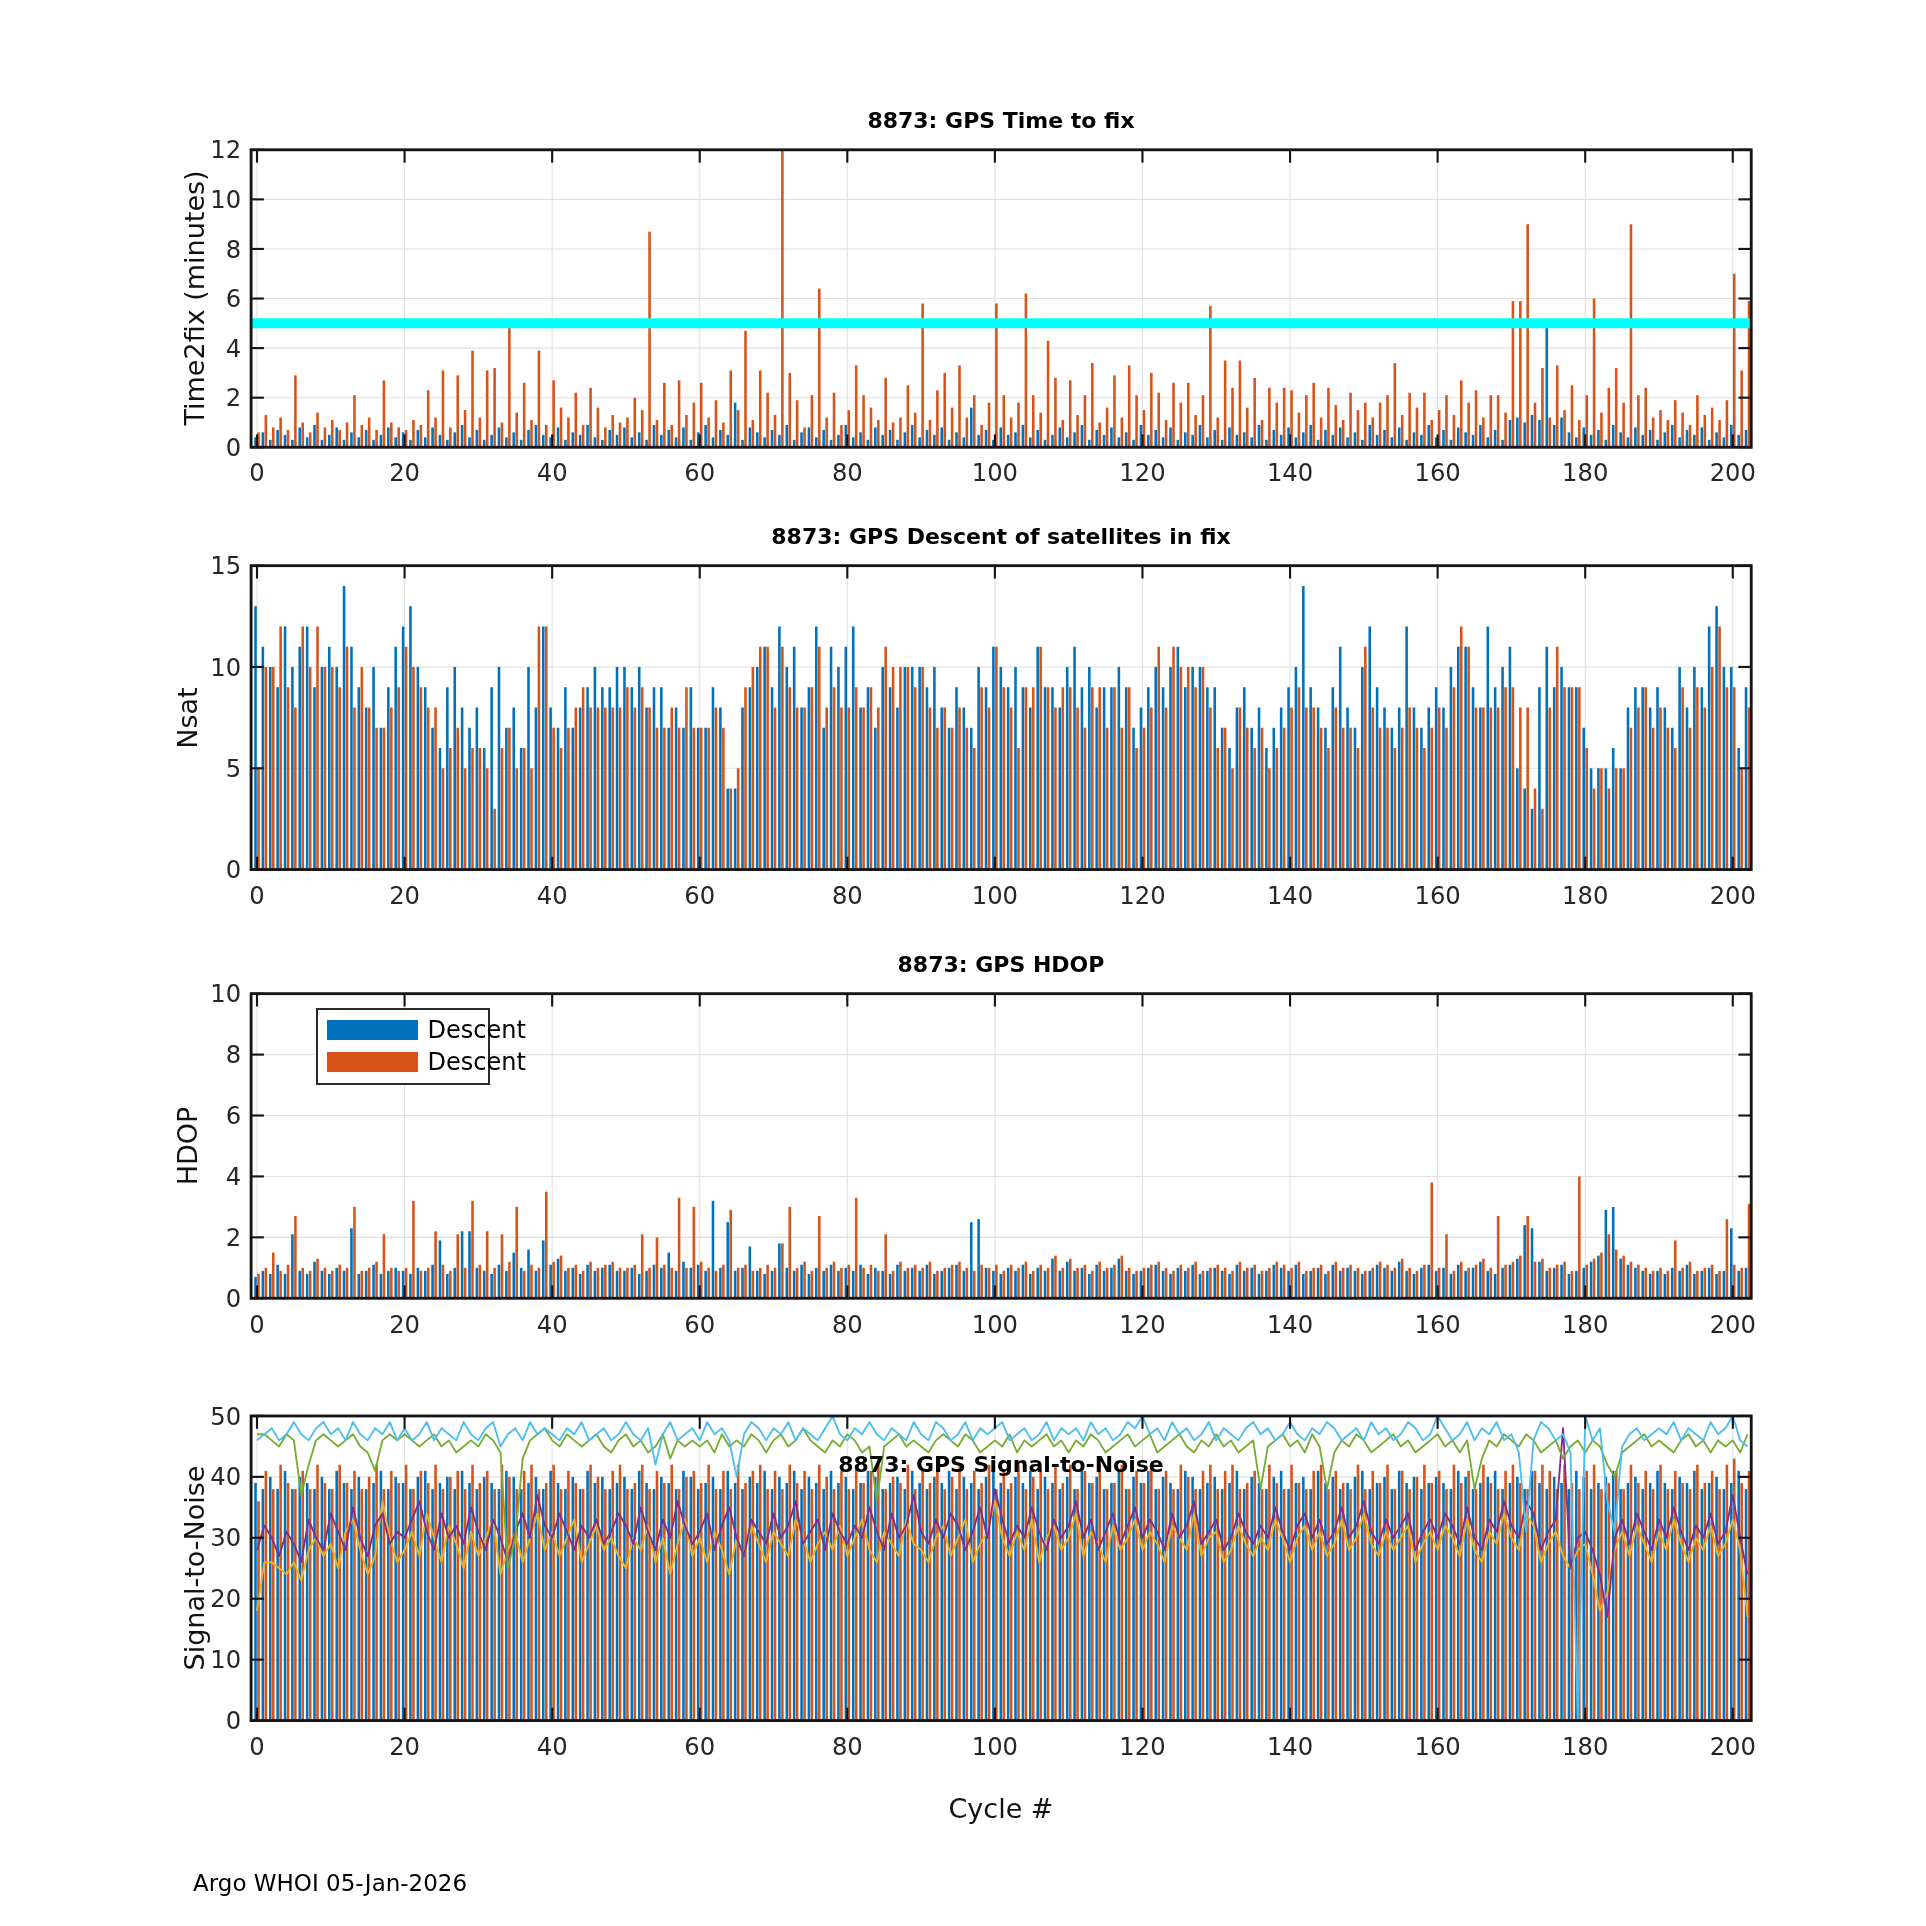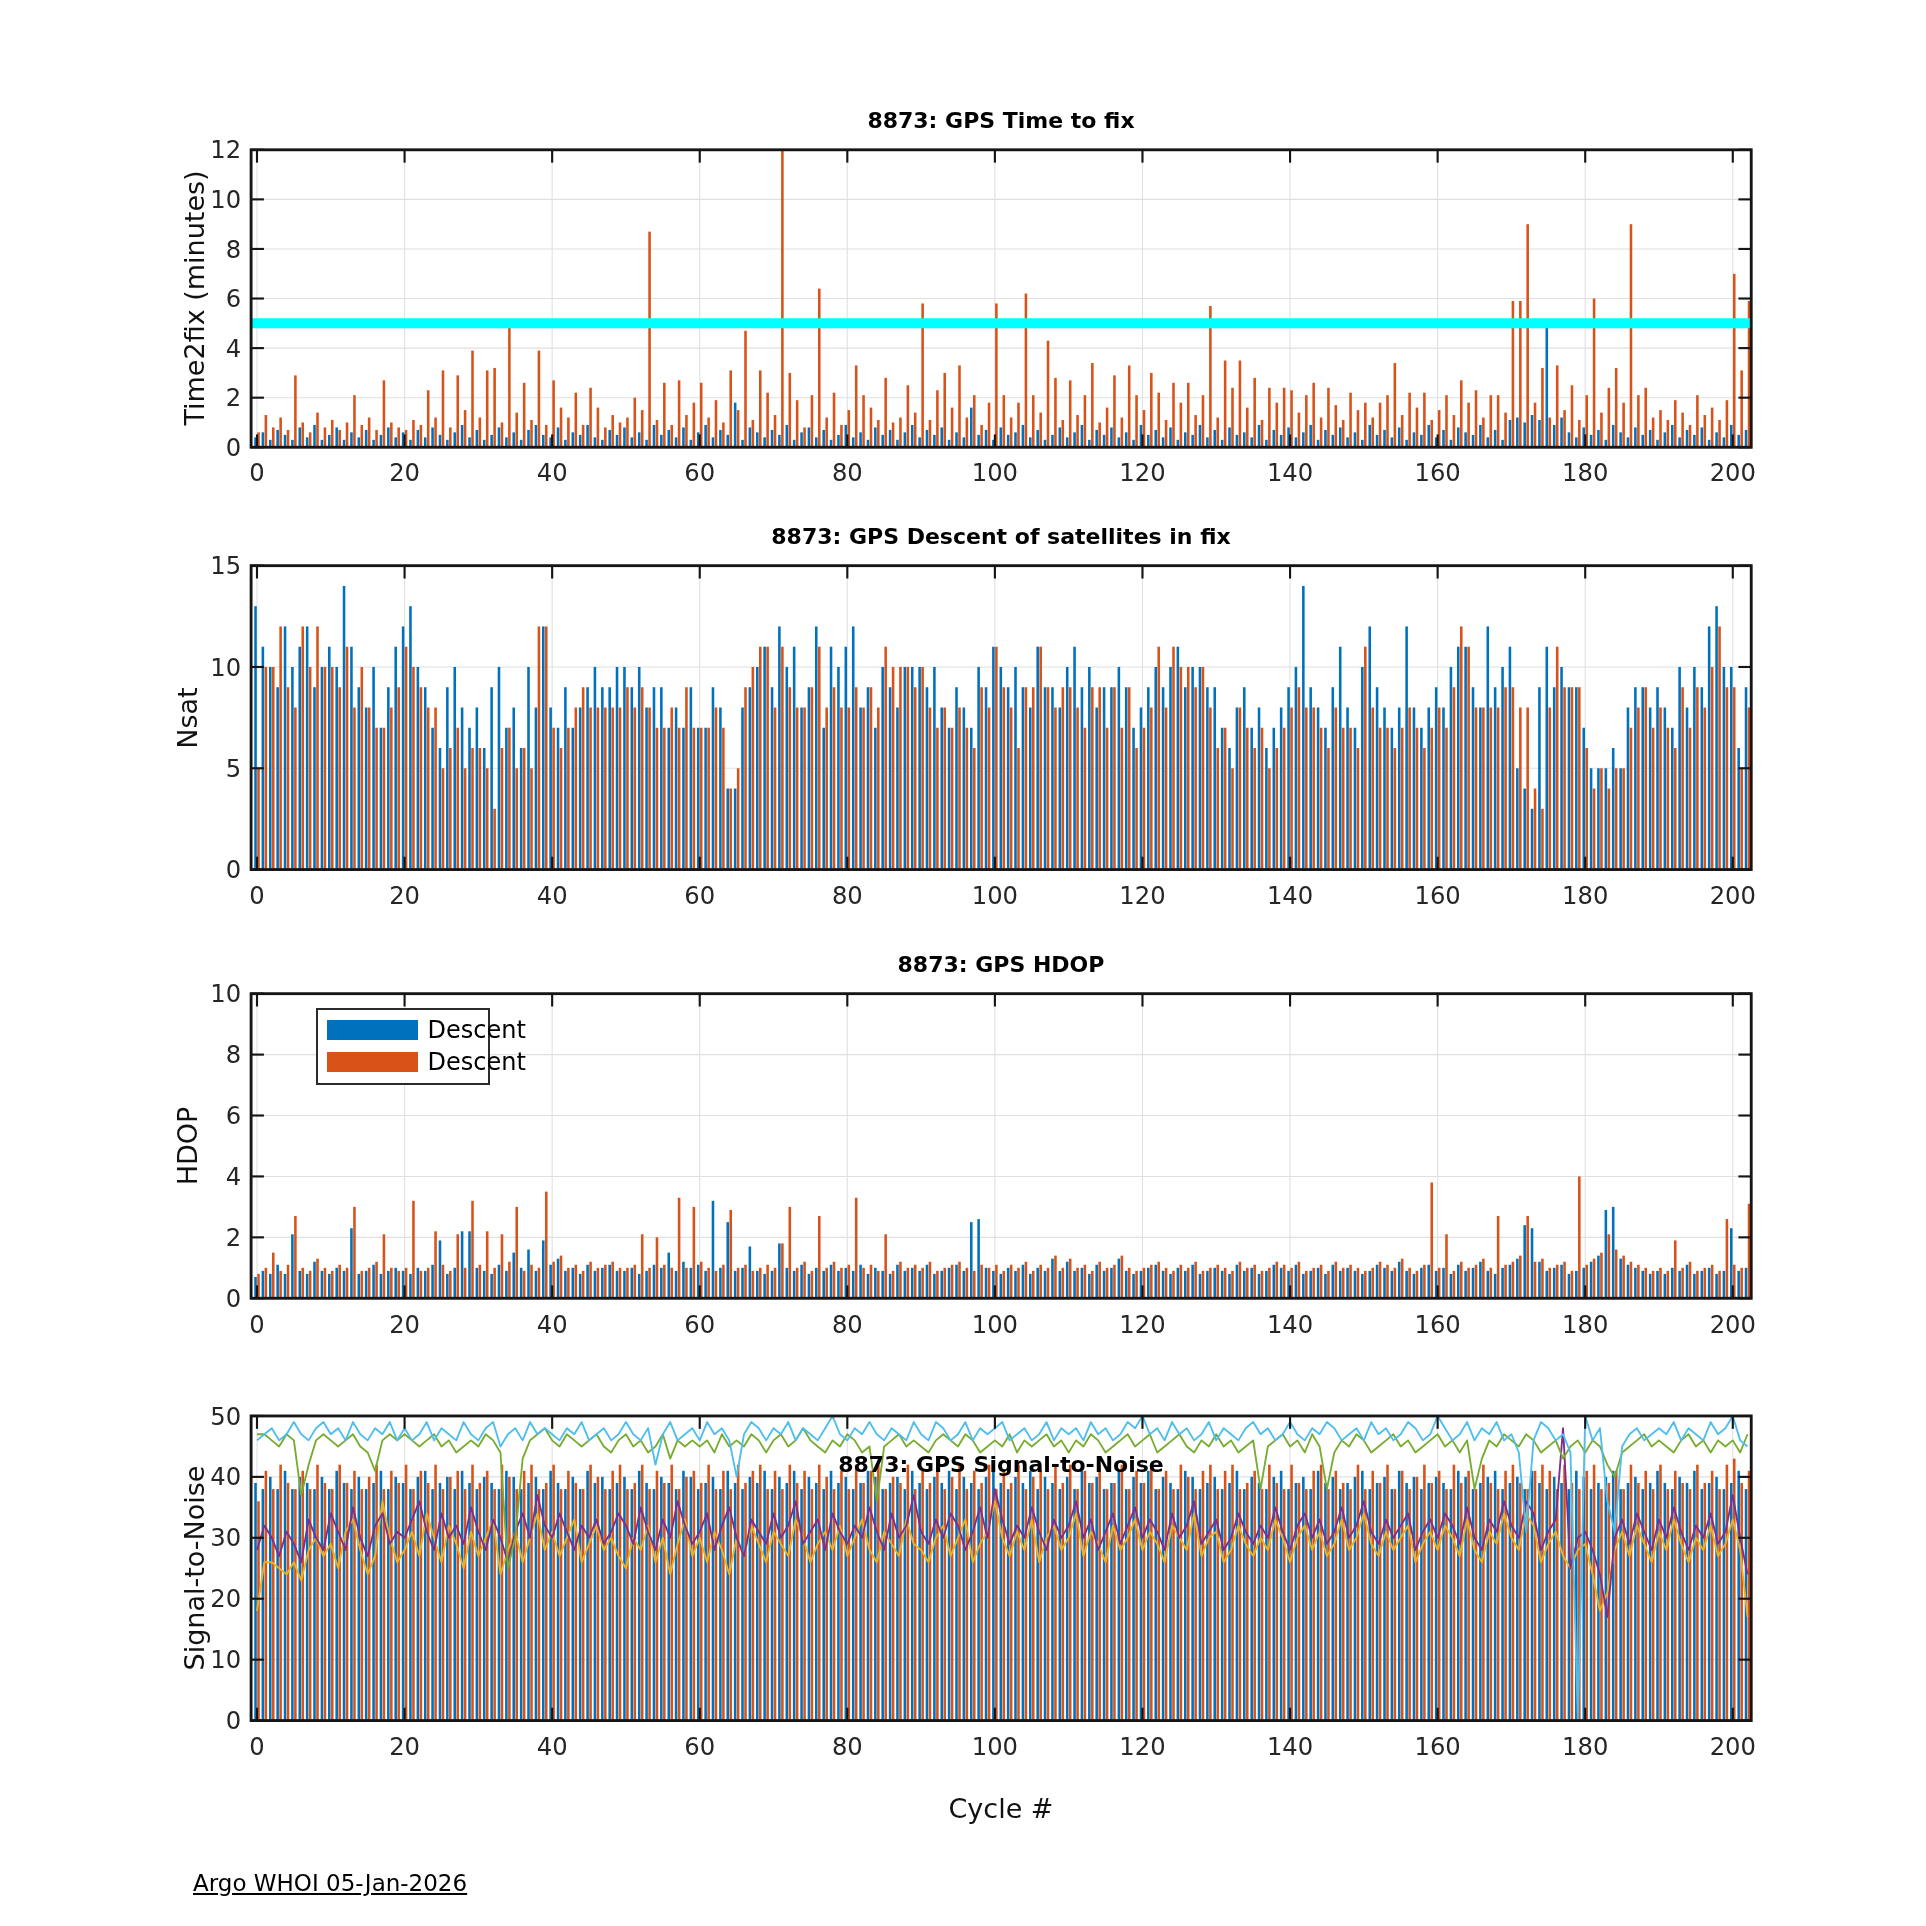--- a/index.html
+++ b/index.html
@@ -6,21 +6,21 @@
   body{position:relative;width:1926px;height:1926px;overflow:hidden;
        font-family:"DejaVu Sans", sans-serif;}
   #plots{position:absolute;left:0;top:0;}
   svg text{font-family:"DejaVu Sans", sans-serif;}
   .title{position:absolute;left:251px;width:1500px;text-align:center;
          font-size:22px;font-weight:bold;color:#000;}
   .ylabel{position:absolute;transform:translate(-50%,-50%) rotate(-90deg);
           white-space:nowrap;font-size:27px;color:#111;}
   .xlabel{position:absolute;left:251px;width:1500px;text-align:center;
           font-size:27px;color:#111;margin-top:32px;}
-  .footer{position:absolute;font-size:23px;color:#000;text-decoration:underline;}
+  .footer{position:absolute;font-size:23px;color:#000;}
   .legend{position:absolute;left:275px;top:1008px;width:174px;
           background:#fff;border:2.1px solid #2b2b2b;box-sizing:border-box;
           padding:7.1px 0 7.1px 8.6px;display:flex;flex-direction:column;gap:5.7px;margin-left:41px;}
   .legend-row{display:flex;align-items:center;gap:10px;}
   .legend-swatch{width:91px;height:20px;flex:0 0 auto;}
   .legend-label{font-size:24px;color:#000;line-height:1.1;}
 </style>
 </head>
 <body>
 

